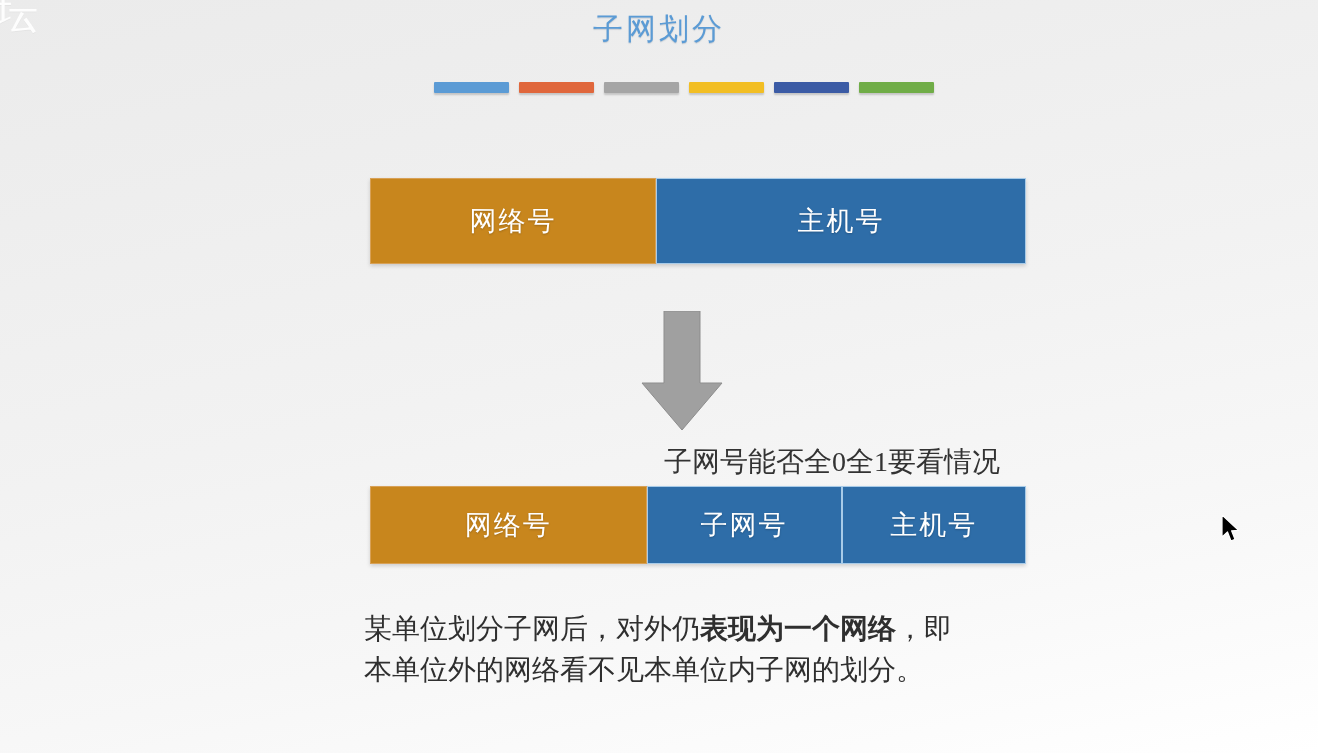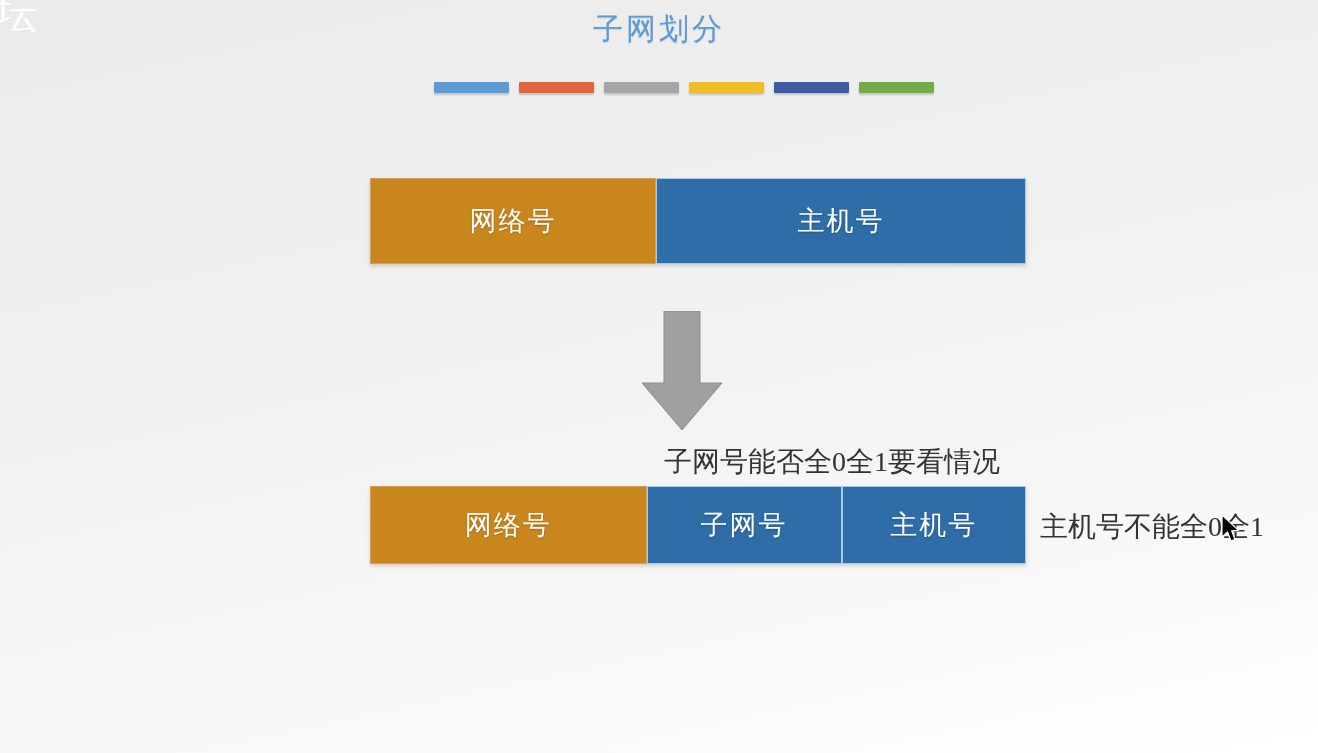--- a/index.html
+++ b/index.html
@@ -202,22 +202,25 @@
 
   <div class="annotation" id="note-subnet">子网号能否全0全1要看情况</div>
 
 
   <div class="addr-bar" id="bar-three-level">
     <div class="seg seg-orange" id="seg-net-3">网络号</div>
     <div class="seg seg-blue" id="seg-subnet-3">子网号</div>
     <div class="seg seg-blue" id="seg-host-3">主机号</div>
   </div>
 
-  <div class="annotation" id="note-host">主机号不能全0全1</div>
-
+
+  <div id="paragraph">
+    <span>某单位划分子网后，对外仍</span><span class="bold">表现为一个网络</span><span>，即</span><br>
+    <span>本单位外的网络看不见本单位内子网的划分。</span>
+  </div>
 
   <div id="cursor">
     <svg width="20" height="30" viewBox="0 0 20 30" xmlns="http://www.w3.org/2000/svg">
       <polygon points="0,0 0,22 5.5,17 9,26 13,24.3 9.6,15.8 16.5,15.4" fill="#000000" stroke="#ffffff" stroke-width="1.2" stroke-linejoin="round"></polygon>
     </svg>
   </div>
 
 </div>
 
 </body></html>

